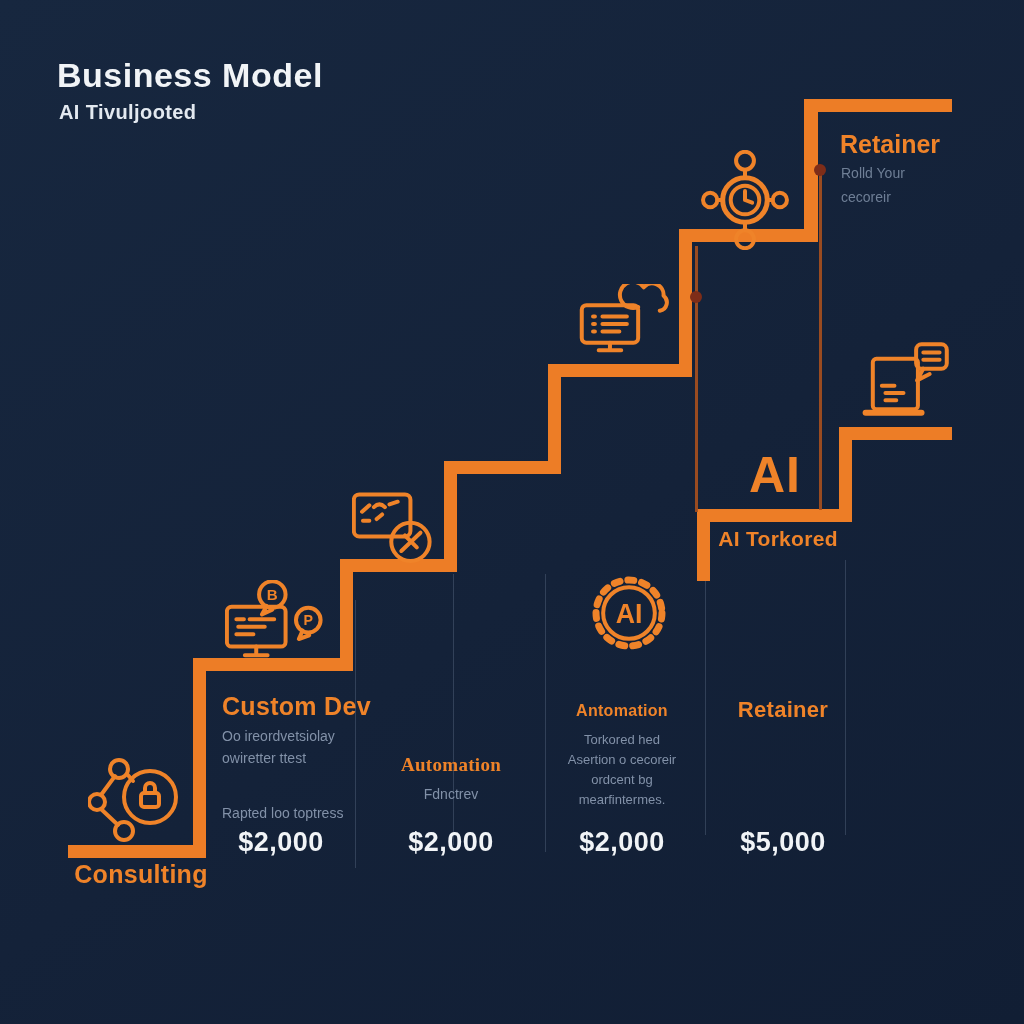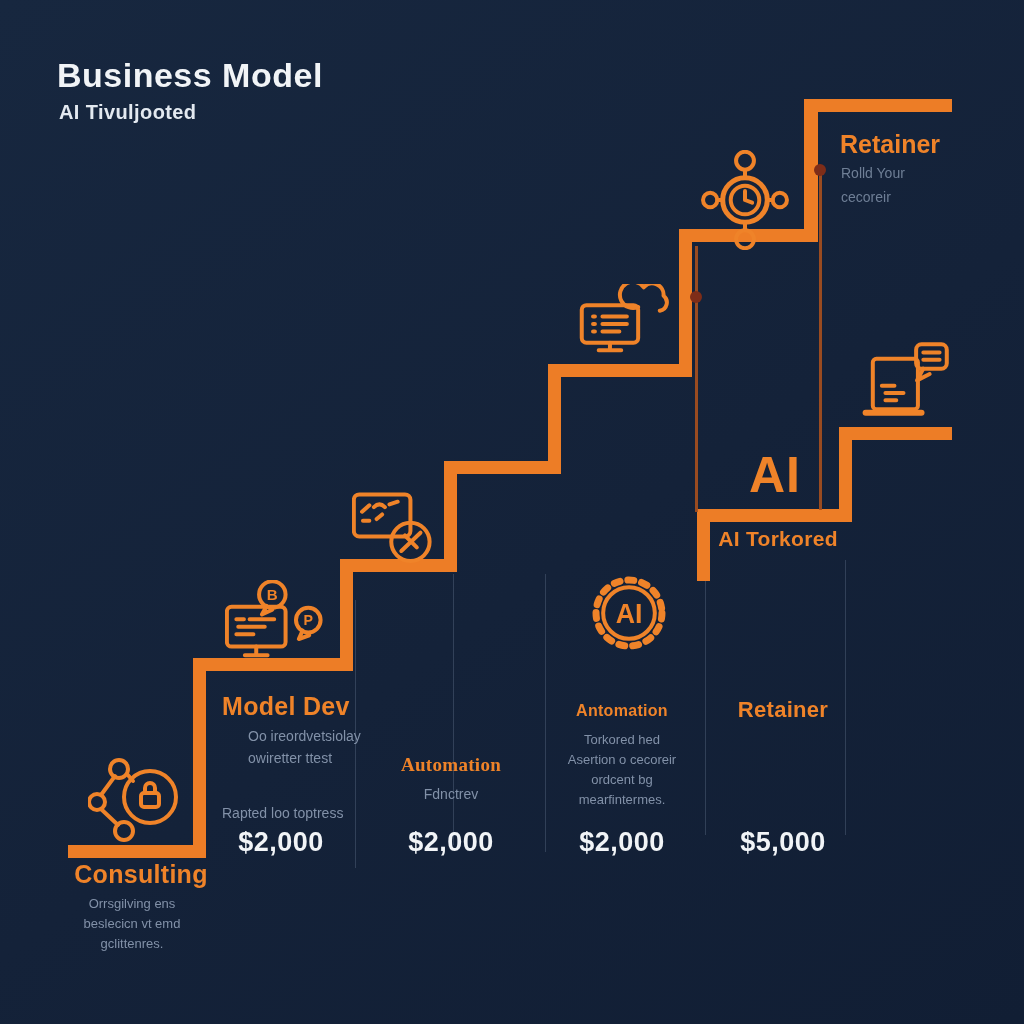--- a/index.html
+++ b/index.html
@@ -157,26 +157,23 @@
   </svg>
 
   <div class="abs tr-label" style="left:840px;top:130px;">Retainer</div>
   <div class="abs tr-desc" style="left:841px;top:162px;">Rolld Your
 cecoreir</div>
 
   <div class="abs ai-big center" style="left:700px;top:446px;width:150px;">AI</div>
   <div class="abs ai-products center" style="left:703px;top:527px;width:150px;">AI Torkored</div>
 
   <div class="abs stage-label center" style="left:71px;top:860px;width:140px;font-size:25px;">Consulting</div>
-  <div class="abs stage-desc center" style="left:57px;top:894px;width:150px;font-size:13px;">Orrsgilving ens
-beslecicn vt emd
-gclittenres.</div>
 
-  <div class="abs stage-label" style="left:222px;top:692px;font-size:25px;">Model Dev</div>
-  <div class="abs stage-desc" style="left:222px;top:726px;width:160px;font-size:14px;margin-left:26px;">Oo ireordvetsiolay
+  <div class="abs stage-label" style="left:222px;top:692px;font-size:25px;">Custom Dev</div>
+  <div class="abs stage-desc" style="left:222px;top:726px;width:160px;font-size:14px;">Oo ireordvetsiolay
 owiretter ttest</div>
   <div class="abs stage-desc" style="left:222px;top:803px;width:170px;font-size:14px;">Rapted loo toptress</div>
   <div class="abs stage-price center" style="left:221px;top:827px;width:120px;">$2,000</div>
 
   <div class="abs stage-label center" style="left:386px;top:754px;width:130px;font-size:19px;font-family:Liberation Serif, serif;">Automation</div>
   <div class="abs stage-desc center" style="left:391px;top:784px;width:120px;font-size:14px;">Fdnctrev</div>
   <div class="abs stage-price center" style="left:391px;top:827px;width:120px;">$2,000</div>
 
   <div class="abs stage-label center" style="left:562px;top:702px;width:120px;font-size:16px;font-weight:600;">Antomation</div>
   <div class="abs stage-desc center" style="left:557px;top:730px;width:130px;font-size:13px;">Torkored hed

